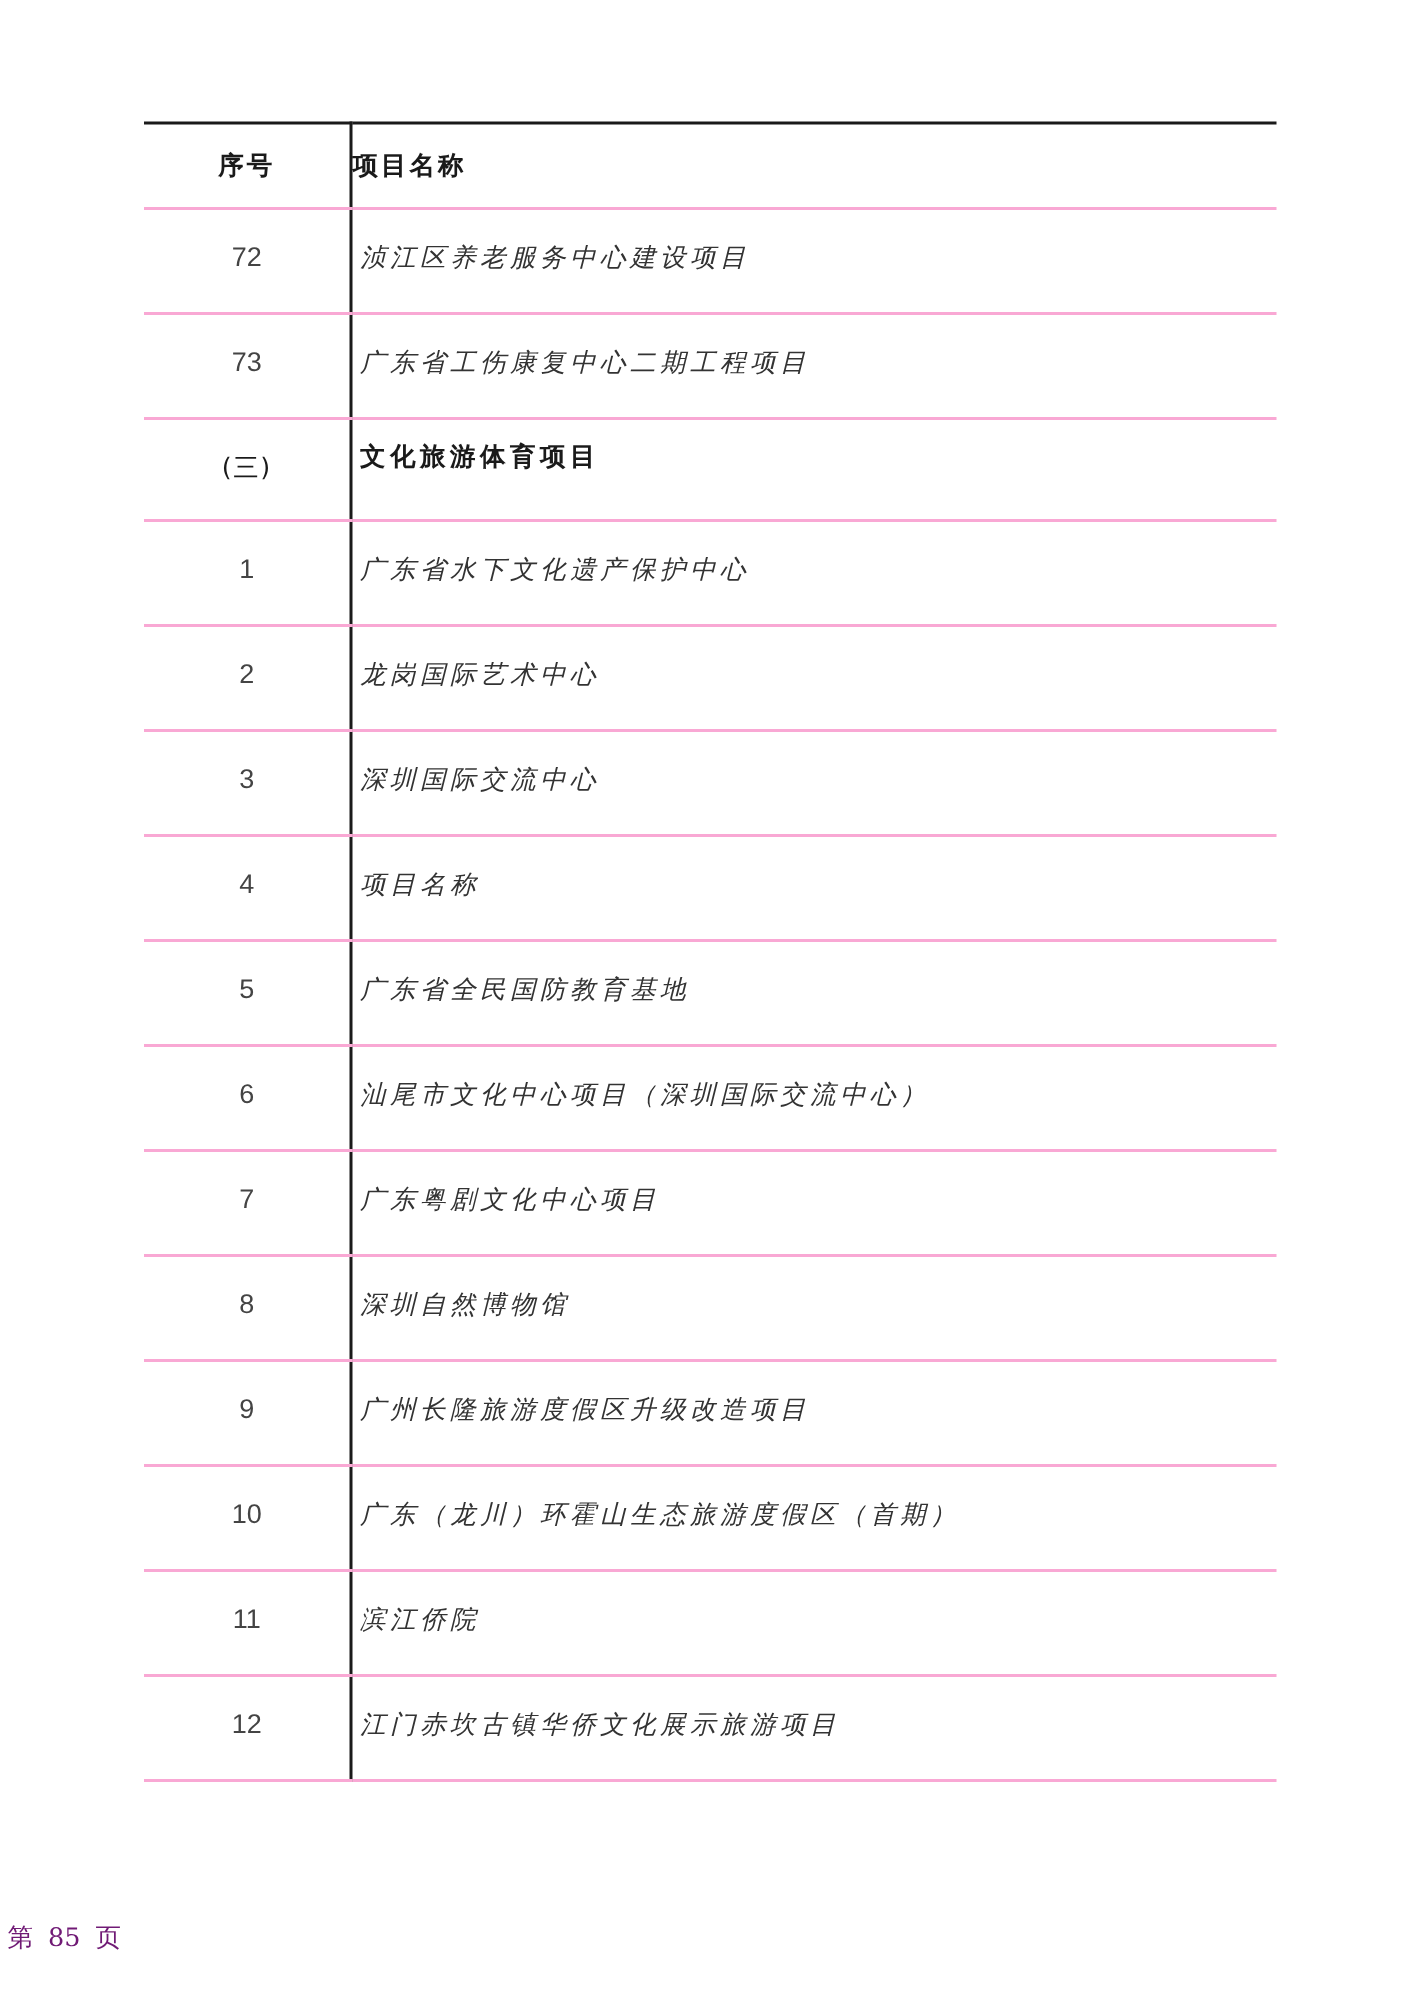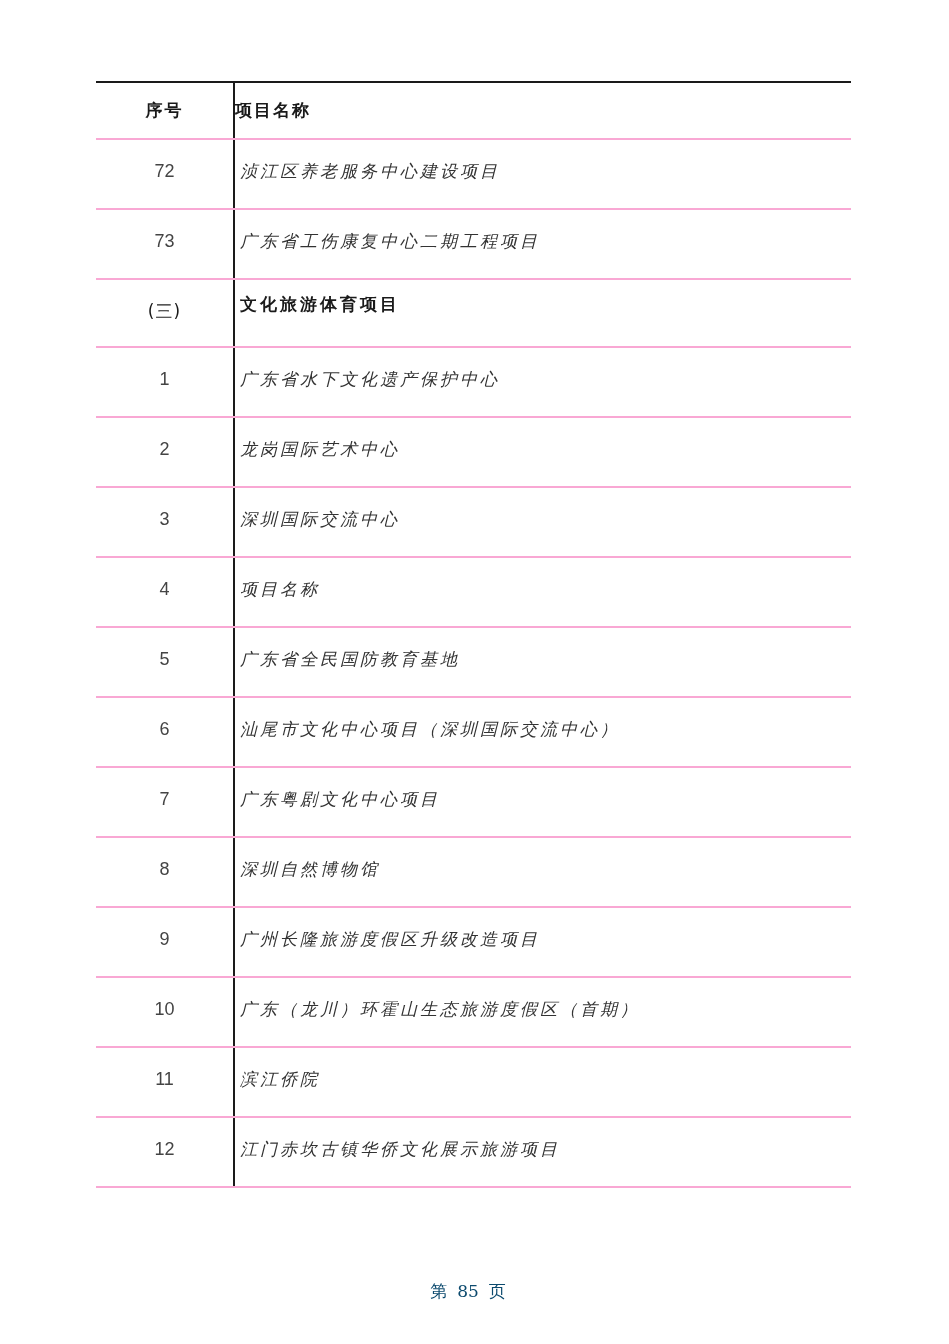--- a/index.html
+++ b/index.html
@@ -79,24 +79,23 @@
     padding-bottom: 3px;
   }
   .section-row td.col-name {
     padding-bottom: 18px;
   }
   .page-footer {
     position: absolute;
     top: 1280px;
     left: 0;
     width: 936px;
-    text-align: center;
     font-family: "DejaVu Serif", "Liberation Serif", serif;
     font-size: 17px;
-    color: #0c4a6e;
+    color: #701a75;
   }
   .page-footer span {
     display: inline-block;
     margin: 0 5px;
   }
 </style>
 </head>
 <body>
 
 <table class="page-table">

